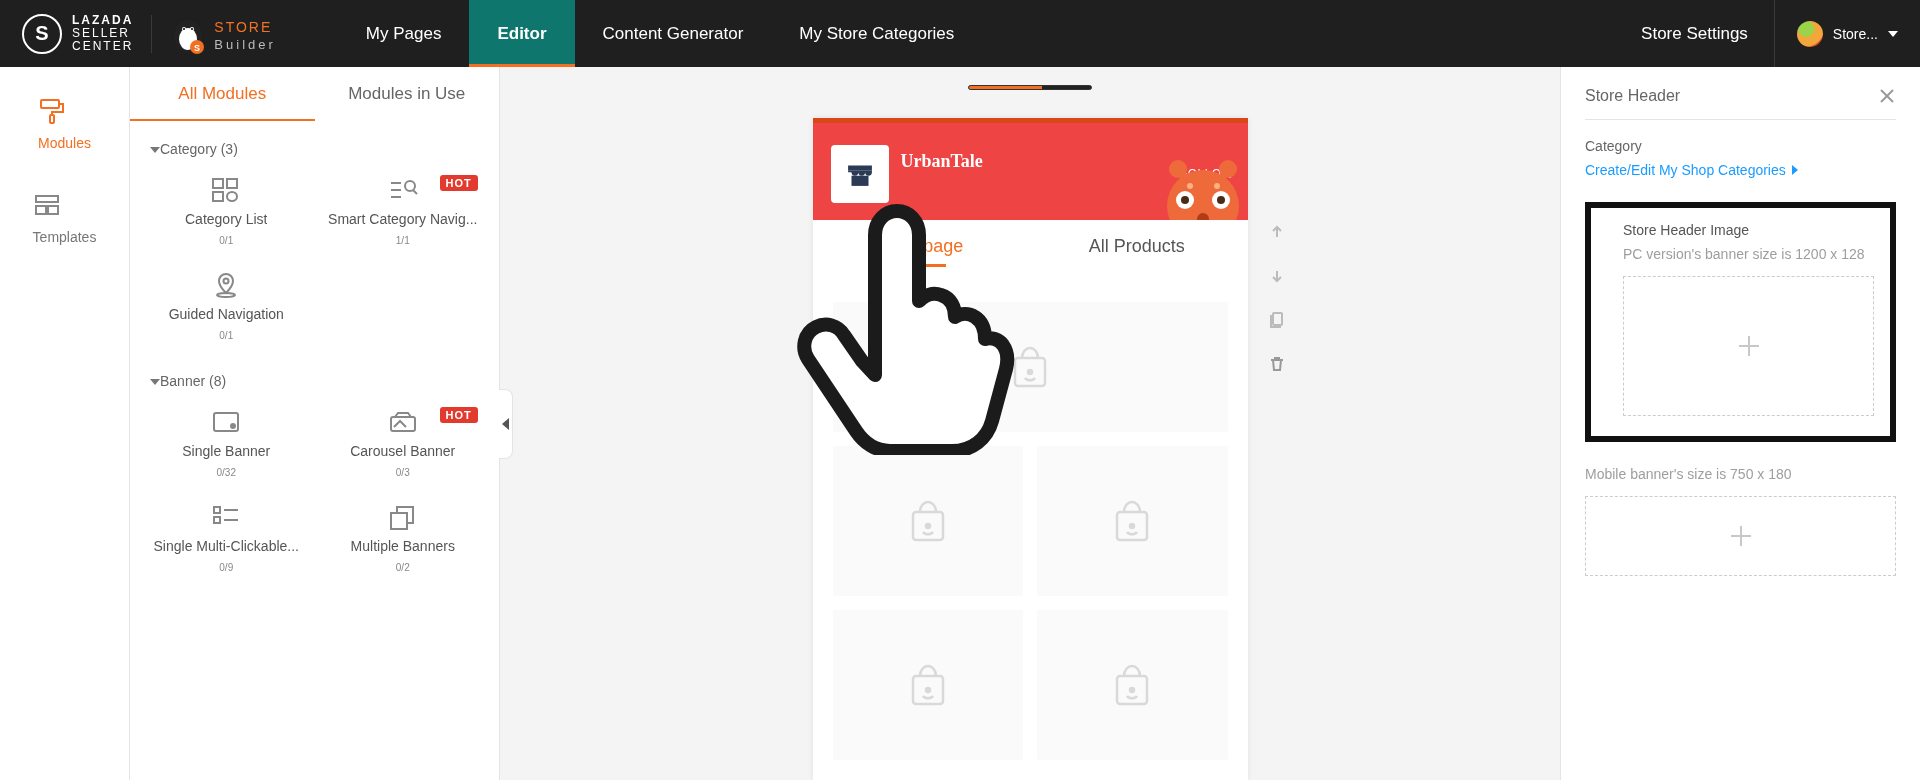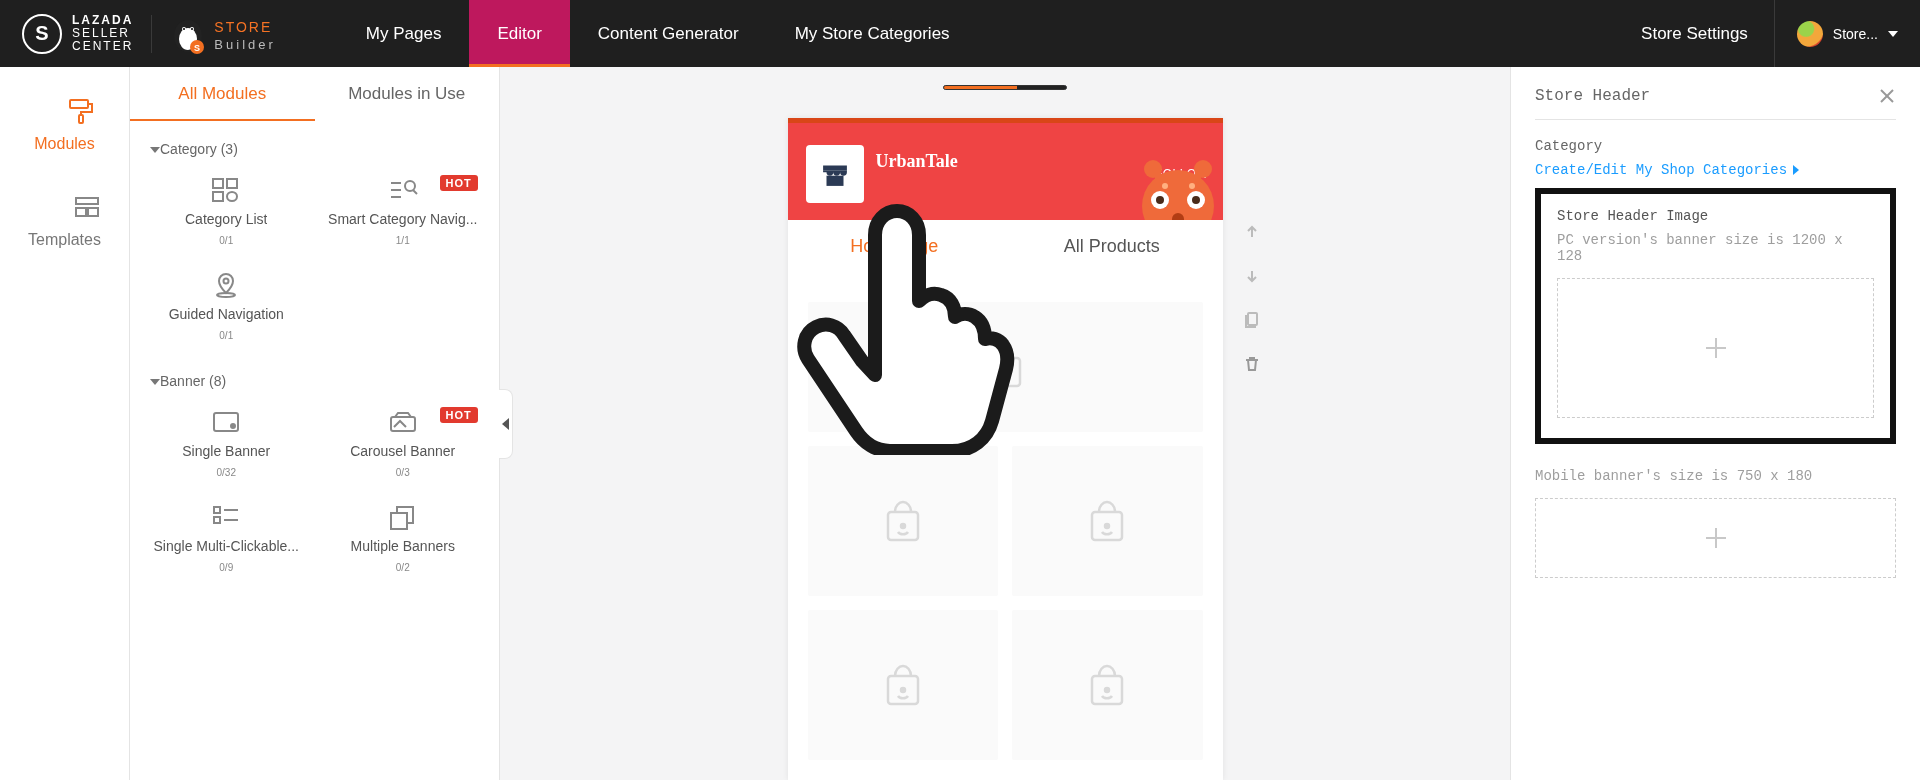--- a/index.html
+++ b/index.html
@@ -26,36 +26,36 @@
   .lzd-text b{color:#ffffff;}
   .logo-sep{width:1px;height:38px;background:#3a3a3a;}
   .logo-sb{display:flex;align-items:center;gap:8px;font-size:18px;}
   .penguin{width:36px;height:40px;position:relative;}
   .penguin svg{width:100%;height:100%;}
   .sb-text span{color:#f57224;letter-spacing:2px;font-size:14px;}
   .sb-text small{display:block;color:#bbb;letter-spacing:3px;font-size:13px;}
 
   .main-nav{display:flex;height:100%;margin-left:40px;}
   .main-nav .nav{padding:0 28px;display:flex;align-items:center;font-size:17px;color:#fff;cursor:pointer;position:relative;font-weight:500;}
-  .main-nav .nav.active{background:#be185d;font-weight:400;}
+  .main-nav .nav.active{background:#0f766e;font-weight:700;}
   .main-nav .nav.active::after{content:"";position:absolute;left:0;right:0;bottom:0;height:3px;background:var(--orange);}
 
   .topbar .spacer{flex:1;}
   .top-right{display:flex;align-items:center;height:100%;}
   .top-right .link{padding:0 26px;display:flex;align-items:center;font-size:17px;cursor:pointer;height:100%;}
   .user{display:flex;align-items:center;gap:10px;padding:0 22px 0 22px;border-left:1px solid #3a3a3a;height:100%;}
   .avatar{width:26px;height:26px;border-radius:50%;background:radial-gradient(circle at 35% 30%, #9bd34a 0 30%, #f3a73b 35% 70%, #d6432b 75% 100%);}
   .caret-down{width:0;height:0;border-left:5px solid transparent;border-right:5px solid transparent;border-top:6px solid #fff;}
 
   
   .body{flex:1;display:flex;min-height:0;}
 
   
   .rail{width:130px;background:#fff;border-right:1px solid var(--border);padding-top:30px;display:flex;flex-direction:column;align-items:center;gap:40px;}
-  .rail .ritem{display:flex;flex-direction:column;align-items:flex-end;gap:10px;cursor:pointer;color:#777;font-size:16px;}
+  .rail .ritem{display:flex;flex-direction:column;align-items:flex-start;gap:10px;cursor:pointer;color:#777;font-size:14px;}
   .rail .ritem.active{color:var(--orange);}
   .rail .ritem .ico{width:28px;height:28px;}
   .rail .ritem.active .ico svg *{stroke:var(--orange);}
 
   
   .panel{width:370px;background:#fff;border-right:1px solid var(--border);display:flex;flex-direction:column;position:relative;}
   .tabs{display:flex;height:54px;}
   .tabs .tab{flex:1;display:flex;align-items:center;justify-content:center;font-size:17px;color:#666;cursor:pointer;}
   .tabs .tab.active{color:var(--orange);font-weight:500;position:relative;}
   .tabs .tab.active::after{content:"";position:absolute;left:0;right:0;bottom:0;height:2px;background:var(--orange);}
@@ -92,29 +92,29 @@
   .ph-card.single{grid-column:1 / span 2;height:130px;}
   .bag{width:50px;height:50px;}
 
   
   .vtools{position:absolute;left:calc(50% + 230px);top:148px;width:34px;display:flex;flex-direction:column;gap:10px;}
   .vtools .vb{width:34px;height:34px;border-radius:3px;display:flex;align-items:center;justify-content:center;color:#bbb;cursor:pointer;}
   .vtools .vb.danger{color:#999;}
   .vtools .vb svg{width:18px;height:18px;}
 
   
-  .inspector{width:410px;background:#fff;border-left:1px solid var(--border);padding:0;font-family:Liberation Mono, monospace;}
+  .inspector{width:360px;background:#fff;border-left:1px solid var(--border);padding:0;}
   .ins-head{display:flex;align-items:center;justify-content:space-between;padding:20px 24px 14px 24px;color:#666;font-size:16px;}
   .close-x{width:18px;height:18px;cursor:pointer;color:#888;}
   .ins-divider{height:1px;background:var(--border);margin:0 24px;}
   .ins-body{padding:18px 24px;}
   .lbl{color:#666;margin-bottom:8px;}
   .link-blue{color:var(--blue);cursor:pointer;display:inline-flex;align-items:center;gap:6px;}
   .link-blue .chev-r{width:0;height:0;border-top:5px solid transparent;border-bottom:5px solid transparent;border-left:6px solid var(--blue);}
-  .focus-box{margin-top:10px;border:6px solid #111;padding:14px 16px 20px 16px;}
+  .focus-box{margin-top:24px;border:6px solid #111;padding:14px 16px 20px 32px;}
   .hint{color:#9e9e9e;margin:6px 0 14px 0;}
   .dropzone{border:1px dashed #ccc;height:140px;display:flex;align-items:center;justify-content:center;cursor:pointer;}
   .plus{color:#bbb;}
   .plus svg{width:28px;height:28px;}
   .section2{padding:0 24px;}
   .dropzone2{border:1px dashed #ccc;height:80px;display:flex;align-items:center;justify-content:center;cursor:pointer;margin-top:12px;}
 
   
   .big-hand{position:absolute;left:780px;top:195px;width:260px;height:260px;pointer-events:none;z-index:50;}
   .big-hand svg{width:100%;height:100%;}

